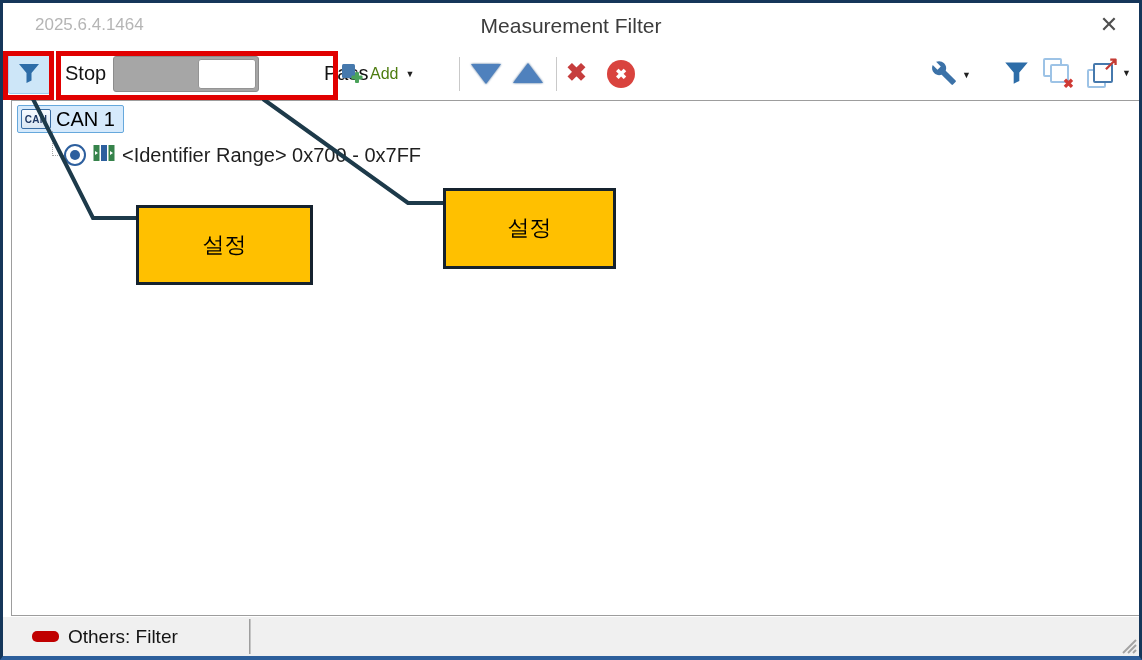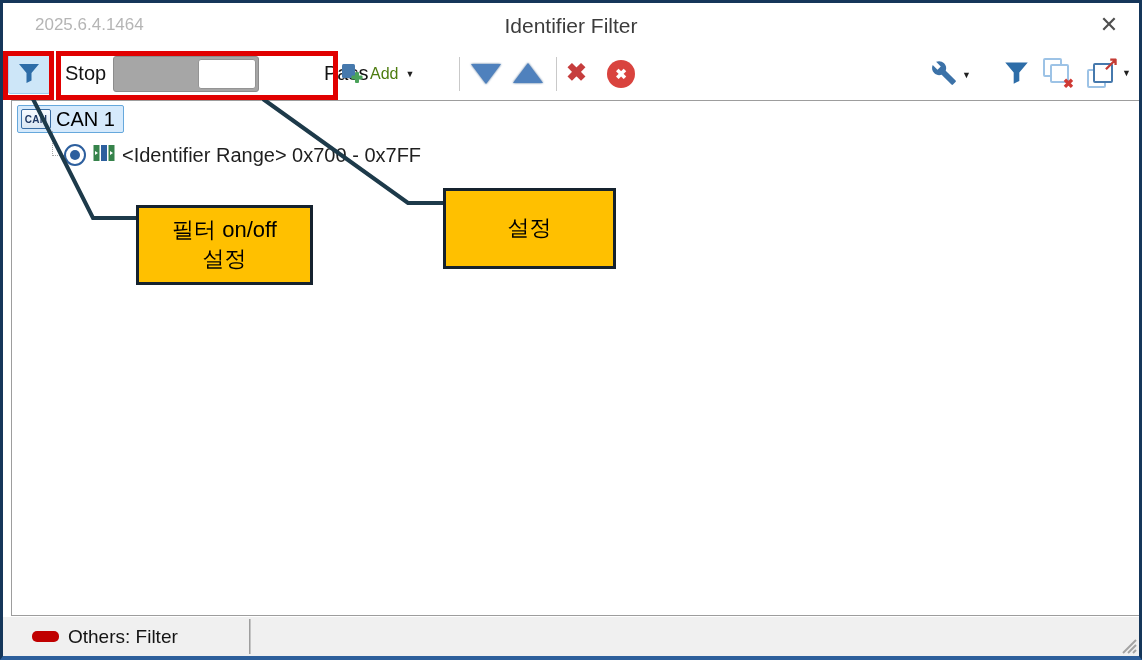--- a/index.html
+++ b/index.html
@@ -85,21 +85,21 @@
   .co-filter { left:133px; top:202px; width:177px; height:80px; }
   .co-stoppass { left:440px; top:185px; width:173px; height:81px; }
 </style>
 </head>
 <body>
 
 <div class="window">
 
   <div class="titlebar">
     <span class="version">2025.6.4.1464</span>
-    <span class="window-title">Identifier Filter</span>
+    <span class="window-title">Measurement Filter</span>
     <button class="close-btn">✕</button>
   </div>
 
   <div class="toolbar">
     <button class="filter-btn">
       <span>
         <svg width="24" height="24" viewBox="0 0 24 24">
             <path d="M2 3 H22 L14.5 12 V19.5 L9.5 22 V12 Z" fill="#2d6da8"></path>
           </svg>
       </span>
@@ -204,20 +204,19 @@
     </span>
   </div>
 
   <svg class="callout-lines">
     <polyline points="30,96 90,215 133,215" fill="none" stroke="#1d3a4a" stroke-width="4"></polyline>
     <polyline points="260,96 405,200 440,200" fill="none" stroke="#1d3a4a" stroke-width="4"></polyline>
   </svg>
   <div class="hl-rect hl-filter"></div>
   <div class="hl-rect hl-stoppass"></div>
   <div class="callout-box co-filter">
-    <span>필터 on/off</span>
     <span>설정</span>
   </div>
   <div class="callout-box co-stoppass">
     <span>설정</span>
   </div>
 
 </div>
 
 </body></html>

